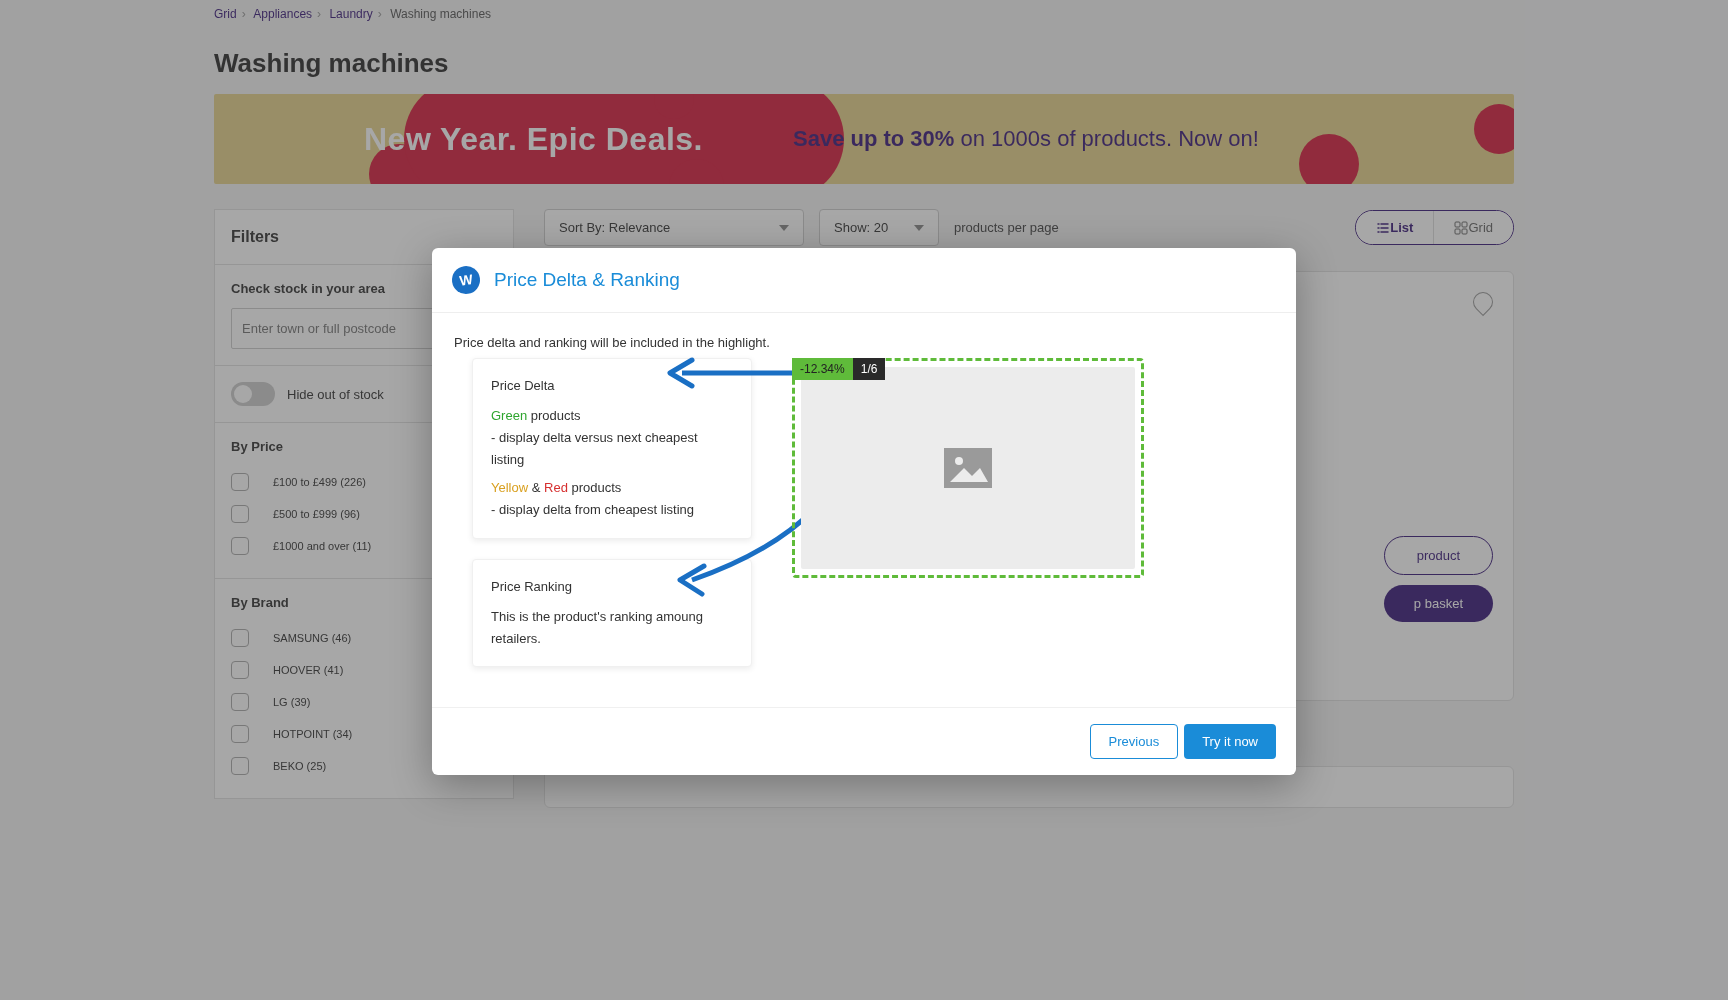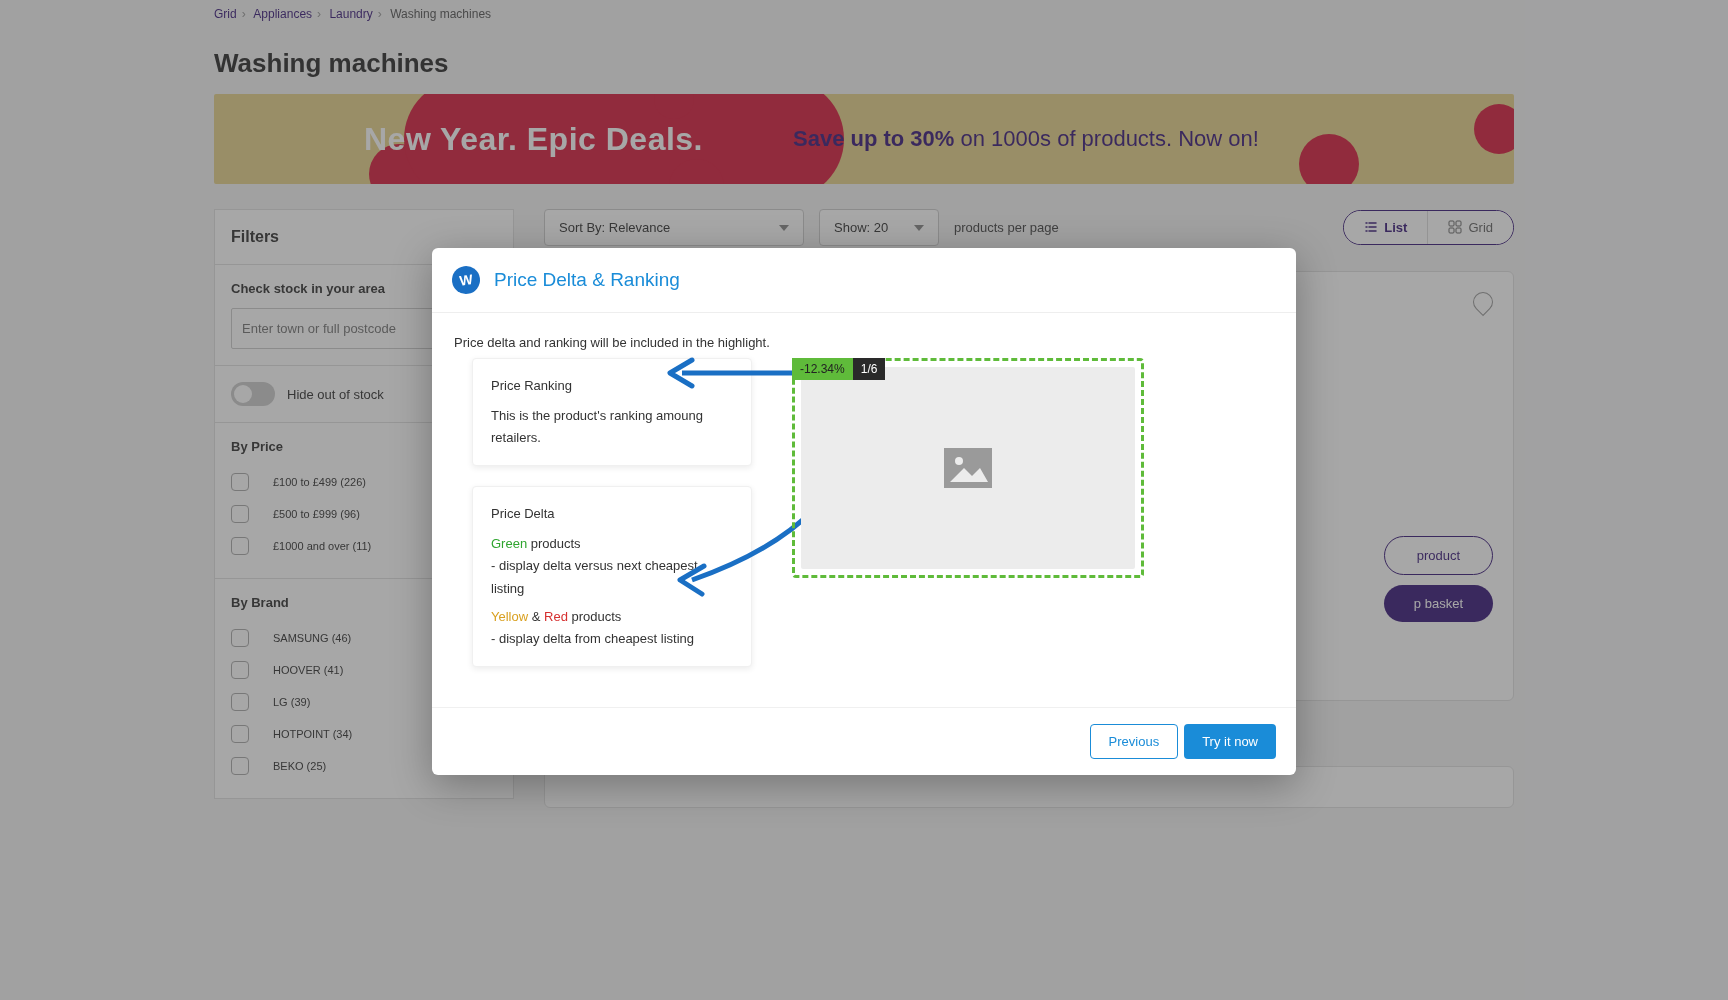--- a/index.html
+++ b/index.html
@@ -34,21 +34,21 @@
 .toglab{font-size:13px;color:#333}
 .chkrow{display:flex;align-items:center;gap:24px;padding:7px 0;font-size:11px;color:#333}
 .chkbox{width:18px;height:18px;border:1.5px solid #aaa;border-radius:4px;background:#fff}
 .main{flex:1}
 .tbar{display:flex;align-items:center;gap:15px;margin-bottom:25px}
 .sel{background:#fff;border:1px solid #ccc;border-radius:4px;padding:10px 40px 10px 14px;font-size:13px;position:relative;min-width:260px}
 .sel.sm{min-width:120px}
 .sel::after{content:'';position:absolute;right:14px;top:50%;transform:translateY(-50%);border-left:5px solid transparent;border-right:5px solid transparent;border-top:6px solid #888}
 .tbar .pp{font-size:13px;color:#444}
 .viewtog{margin-left:auto;display:flex;border:1px solid #3a1a7a;border-radius:20px;overflow:hidden}
-.vbtn{padding:9px 20px;font-size:13px;display:flex;align-items:flex-start;gap:6px;background:#fff;color:#3a1a7a}
+.vbtn{padding:9px 20px;font-size:13px;display:flex;align-items:flex-end;background:#fff;color:#3a1a7a}
 .vbtn.active{background:#fff;font-weight:600}
 .vbtn+.vbtn{border-left:1px solid #ddd;color:#666}
 .prodcard{background:#fff;border:1px solid #e0e0e0;border-radius:6px;padding:20px;margin-bottom:15px}
 .pmeta{text-align:right;font-size:12px;color:#555;line-height:1.8}
 .heart{float:right;width:20px;height:20px;border:1.5px solid #999;border-radius:50% 50% 50% 0;transform:rotate(-45deg);margin-bottom:10px;margin-left:20px}
 .pbtns{display:flex;flex-direction:column;gap:10px;margin-top:20px;max-width:290px;float:right;clear:right}
 .pbtn{padding:11px 30px;border-radius:22px;font-size:13px;text-align:center;border:none}
 .pbtn.out{background:#fff;border:1px solid #3a1a7a;color:#3a1a7a}
 .pbtn.fill{background:#3a1a7a;color:#fff}
 .comp{display:flex;align-items:center;gap:10px;padding:15px 8px;color:#3a1a7a;font-size:14px}
@@ -222,29 +222,29 @@
 <div class="modal">
   <div class="mh">
     <div class="mlogo">W</div>
     <div class="mtitle">Price Delta &amp; Ranking</div>
   </div>
   <div class="mb">
     <div class="mdesc">Price delta and ranking will be included in the highlight.</div>
     <div class="mcols">
       <div class="mleft">
         <div class="mcard">
-          <div class="ct">Price Ranking</div>
-          <div>This is the product's ranking amoung retailers.</div>
-        </div>
-        <div class="mcard">
           <div class="ct">Price Delta</div>
           <div><span class="g">Green</span><span> products</span></div>
           <div>- display delta versus next cheapest listing</div>
           <div style="margin-top:6px"><span class="y">Yellow</span><span> &amp; </span><span class="r">Red</span><span> products</span></div>
           <div>- display delta from cheapest listing</div>
+        </div>
+        <div class="mcard">
+          <div class="ct">Price Ranking</div>
+          <div>This is the product's ranking amoung retailers.</div>
         </div>
       </div>
       <div class="mright">
         <svg class="arrow" style="top:-10px;left:-130px" width="170" height="50" viewBox="0 0 170 50">
           <path d="M165 25 L20 25" stroke="#1a6fc4" stroke-width="5" fill="none"></path>
           <path d="M30 12 L8 25 L30 38" stroke="#1a6fc4" stroke-width="5" fill="none" stroke-linecap="round" stroke-linejoin="round"></path>
         </svg>
         <svg class="arrow" style="top:10px;left:-130px" width="230" height="230" viewBox="0 0 230 230">
           <path d="M205 8 Q208 150 30 212" stroke="#1a6fc4" stroke-width="5" fill="none"></path>
           <path d="M42 198 L18 212 L40 226" stroke="#1a6fc4" stroke-width="5" fill="none" stroke-linecap="round" stroke-linejoin="round"></path>

